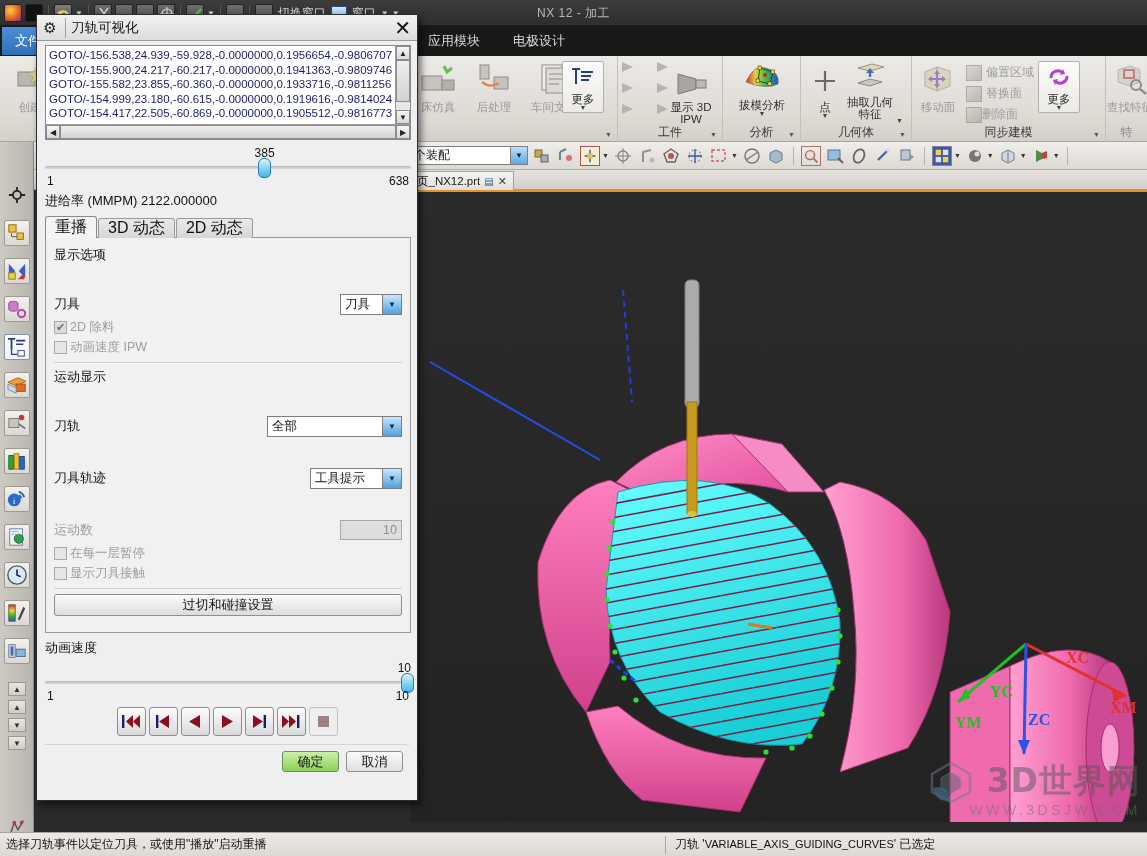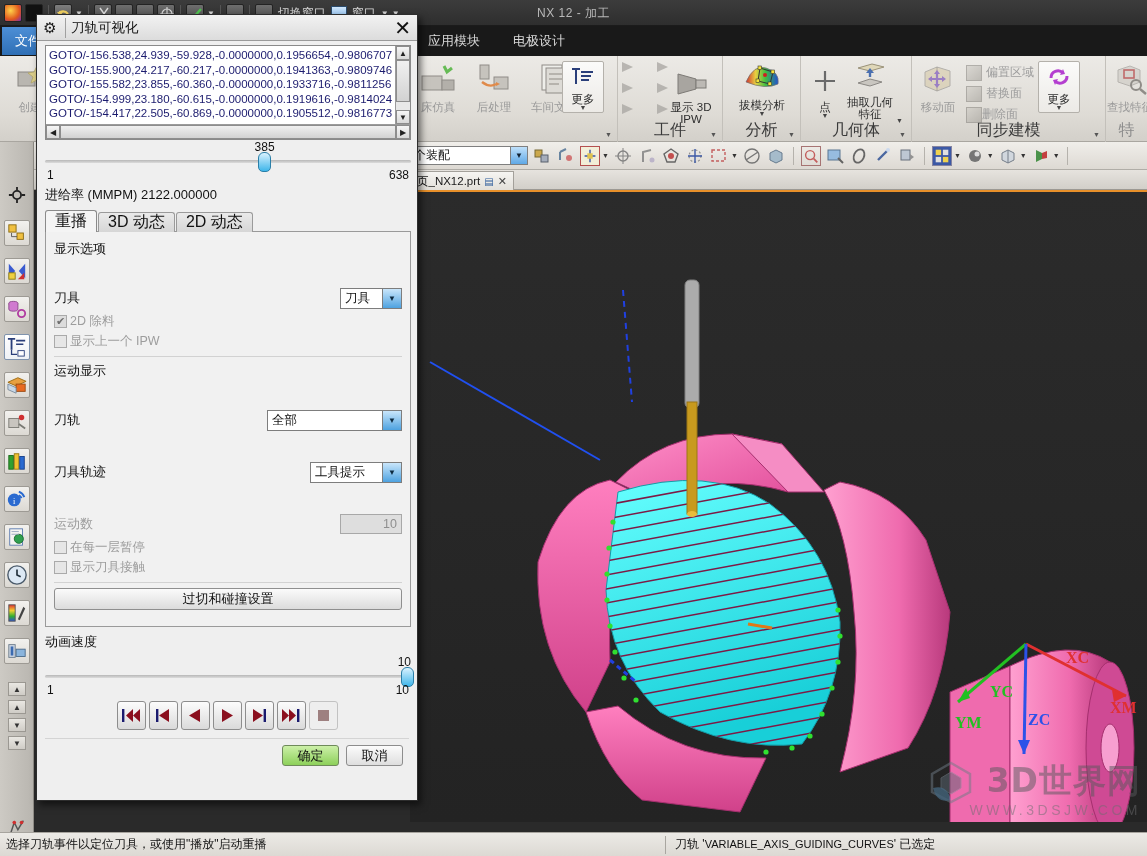--- a/index.html
+++ b/index.html
@@ -54,21 +54,21 @@
 
   
   .ribbon {
     position: absolute; left: 0; top: 56px; width: 1147px; height: 86px;
     background: linear-gradient(#eceae6, #dedbd5 70%, #d3d0ca);
     border-bottom: 1px solid #a9a6a0;
   }
   .rgroup { position: absolute; top: 0; height: 86px; border-right: 1px solid #c3c0ba; }
   .rgroup-title {
     position: absolute; bottom: 1px; left: 0; width: 100%;
-    text-align: center; font-size: 16px; color: #3a3a3a;
+    text-align: center; font-size: 12px; color: #3a3a3a;
   }
   .rgroup-title.dim { color: #8b8b8b; }
   .rgroup-arrow { position: absolute; bottom: 4px; right: 5px; font-size: 7px; color: #555; }
   .rbtn {
     position: absolute; display: flex; flex-direction: column;
     align-items: center; justify-content: flex-start;
   }
   .rbtn-label { font-size: 11.5px; color: #2e2e2e; text-align: center; line-height: 12px; margin-top: 1px; }
   .rbtn-label.dim { color: #9a9a9a; }
   .rbtn-caret { font-size: 7px; color: #444; line-height: 6px; }
@@ -200,21 +200,21 @@
   .hscroll {
     position: absolute; left: 0; bottom: 0; height: 15px; right: 0;
     background: #e8e8e8; border-top: 1px solid #9b9b9b;
   }
   .sc-btn {
     background: linear-gradient(#f6f6f6,#d8d8d8); border: 1px solid #8d8d8d;
     display: flex; align-items: center; justify-content: center; font-size: 8px; color: #222;
   }
   .sc-thumb { background: linear-gradient(#f0f0f0,#d2d2d2); border: 1px solid #8d8d8d; }
 
-  .sliderwrap { position: relative; width: 366px; height: 40px; }
+  .sliderwrap { position: relative; width: 366px; height: 40px; margin-top: 6px; }
   .slider-track {
     position: absolute; left: 0; top: 20px; width: 100%; height: 3px;
     background: linear-gradient(#b7b7b7,#dcdcdc); border-radius: 2px;
   }
   .slider-thumb {
     position: absolute; top: 12px; width: 13px; height: 20px;
     background: linear-gradient(#d9f2ff,#3fb6ea); border: 1px solid #2a7fa8;
     border-radius: 6px 6px 5px 5px;
   }
   .slider-val {
@@ -988,21 +988,21 @@
             <span class="combo-arrow">▼</span>
           </span>
         </div>
 
         <div class="cbrow">
           <span class="cbox checked">✔</span>
           <span class="cbtext">2D 除料</span>
         </div>
         <div class="cbrow">
           <span class="cbox"></span>
-          <span class="cbtext">显示上一个 IPW</span>
+          <span class="cbtext">动画速度 IPW</span>
         </div>
 
         <div class="hr"></div>
 
         <div class="sec-title">运动显示</div>
 
         <div class="row">
           <span class="row-label">刀轨</span>
           <span class="spacer"></span>
           <span class="combo" style="width:135px">

